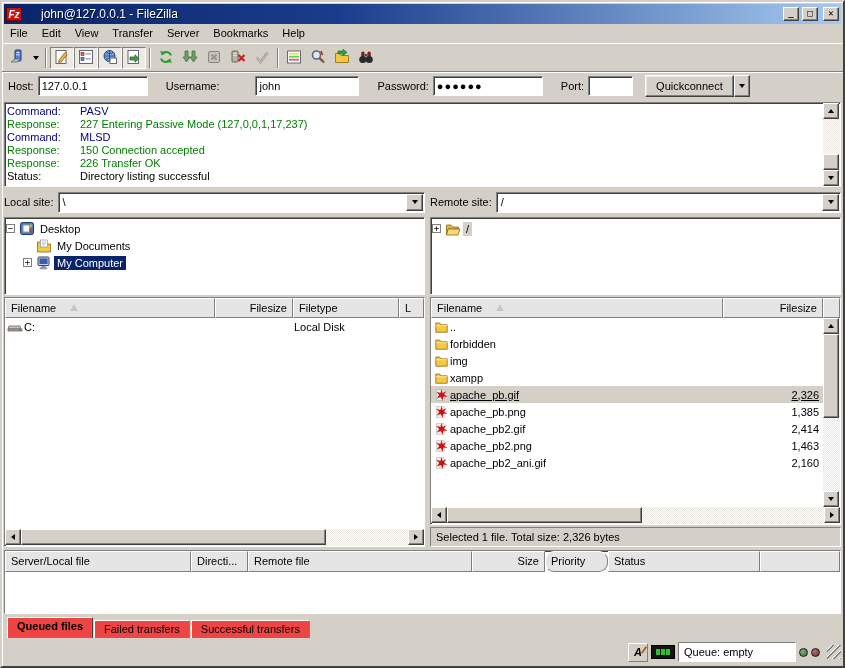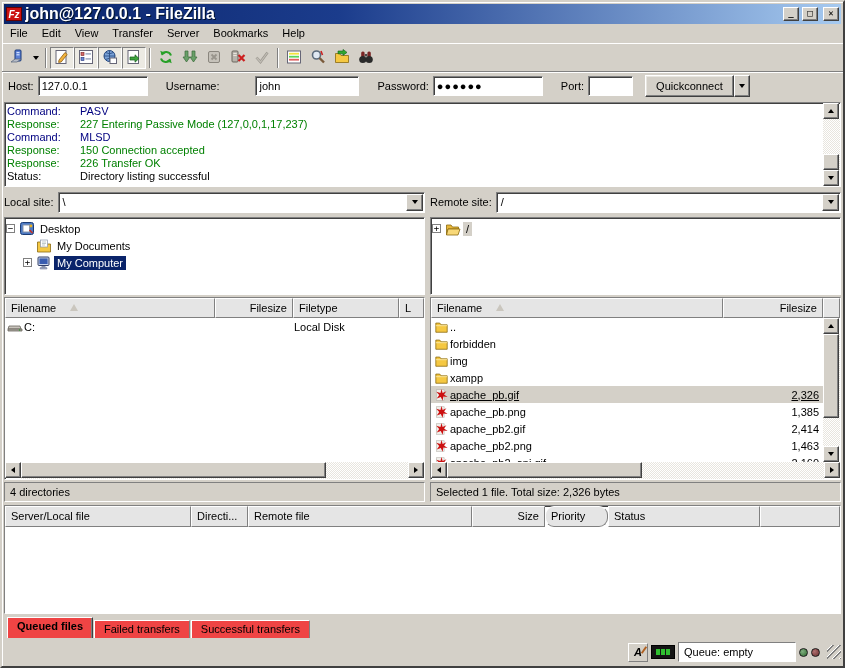--- a/index.html
+++ b/index.html
@@ -8,22 +8,22 @@
     width:845px;height:668px;background:#d4d0c8;
     border:2px solid;border-color:#d4d0c8 #404040 #404040 #d4d0c8;
     box-shadow: inset 1px 1px 0 #ffffff;
     display:flex;flex-direction:column;font-size:11px;color:#000;overflow:hidden;
   }
   
   .titlebar{height:20px;margin:2px 2px 0;background:linear-gradient(90deg,#0a246a 0%,#1b3c8c 40%,#a6caf0 100%);
     display:flex;align-items:center;padding:0 2px;gap:3px;flex:0 0 auto;}
   .fz-logo{width:16px;height:14px;background:#cc1111;color:#fff;font-weight:bold;font-style:italic;
     font-size:10px;display:flex;align-items:center;justify-content:center;border:1px solid #660000;}
-  .title-text{color:#fff;font-weight:bold;font-size:16px;flex:1;white-space:nowrap;overflow:hidden;
-    text-shadow:1px 1px 0 #00112a;}
+  .title-text{color:#fff;font-weight:normal;font-size:12px;flex:1;white-space:nowrap;overflow:hidden;
+    text-shadow:1px 1px 0 #00112a;margin-left:16px;}
   .win-btn{width:16px;height:14px;background:#d4d0c8;border:1px solid;border-color:#fff #404040 #404040 #fff;
     box-shadow:inset -1px -1px 0 #808080;font-size:9px;line-height:11px;text-align:center;font-weight:bold;
     font-family:"DejaVu Sans Mono",monospace;}
   .win-btn.close{margin-left:2px;}
   
   .menubar{height:19px;display:flex;align-items:center;padding-left:1px;flex:0 0 auto;}
   .menu-item{padding:2px 7px 3px;}
   
   .toolbar{height:28px;display:flex;align-items:center;padding:1px 3px;gap:0;
     border-top:1px solid #fff;flex:0 0 auto;}
@@ -111,21 +111,21 @@
   .cell.right{text-align:right;}
   
   .lc-name{width:210px;} .lc-size{width:78px;} .lc-type{width:106px;} .lc-mod{flex:1;}
   .lrow .lc-name{width:192px;}
   
   .rc-name{flex:1;min-width:0;} .rc-size{width:100px;}
   .pane-status{height:20px;margin-top:2px;border:1px solid;border-color:#808080 #fff #fff #808080;
     padding:3px 5px 0;white-space:nowrap;overflow:hidden;flex:0 0 auto;}
   
   .queue-wrap{margin:3px 2px 0;flex:0 0 auto;display:flex;flex-direction:column;}
-  .queue-list{height:109px;display:flex;flex-direction:column;overflow:hidden;}
+  .queue-list{height:64px;display:flex;flex-direction:column;overflow:hidden;}
   .queue-header{display:flex;height:21px;flex:0 0 auto;}
   .qc1{width:186px;} .qc2{width:57px;} .qc3{width:224px;} .qc4{width:73px;} .qc5{width:63px;border-radius:9px;} .qc6{width:152px;text-align:center;} .qc7{flex:1;}
   .queue-body{flex:1;background:#fff;}
   .tabs{height:22px;display:flex;align-items:flex-end;padding-left:3px;margin-top:2px;}
   .tab{height:18px;padding:2px 9px 0;background:#ef4444;border:1px solid;border-color:#fff #808080 #808080 #fff;
     border-bottom:none;margin-right:1px;white-space:nowrap;}
   .tab.active{font-weight:bold;height:21px;border-color:#fff #404040 #404040 #fff;box-shadow:inset -1px 0 0 #808080;}
   
   .statusbar{height:24px;margin:2px;display:flex;align-items:center;justify-content:flex-end;gap:3px;flex:0 0 auto;}
   .dt-btn{width:20px;height:19px;background:#d4d0c8;border:1px solid;border-color:#fff #808080 #808080 #fff;
@@ -415,21 +415,20 @@
               <span class="arr left"></span>
             </div>
           <div class="sb-track">
               <div class="sb-hthumb" style="width:305px"></div>
             </div>
           <div class="sb-btn">
               <span class="arr right"></span>
             </div>
         </div>
       </div>
-      <div class="pane-status">4 directories</div>
     </div>
 
     <div class="splitter"></div>
 
     <div class="pane right">
       <div class="site-row">
         <span class="site-label">Remote site:</span>
         <div class="combo">
           <span class="combo-text">/</span>
           <div class="combo-btn">

